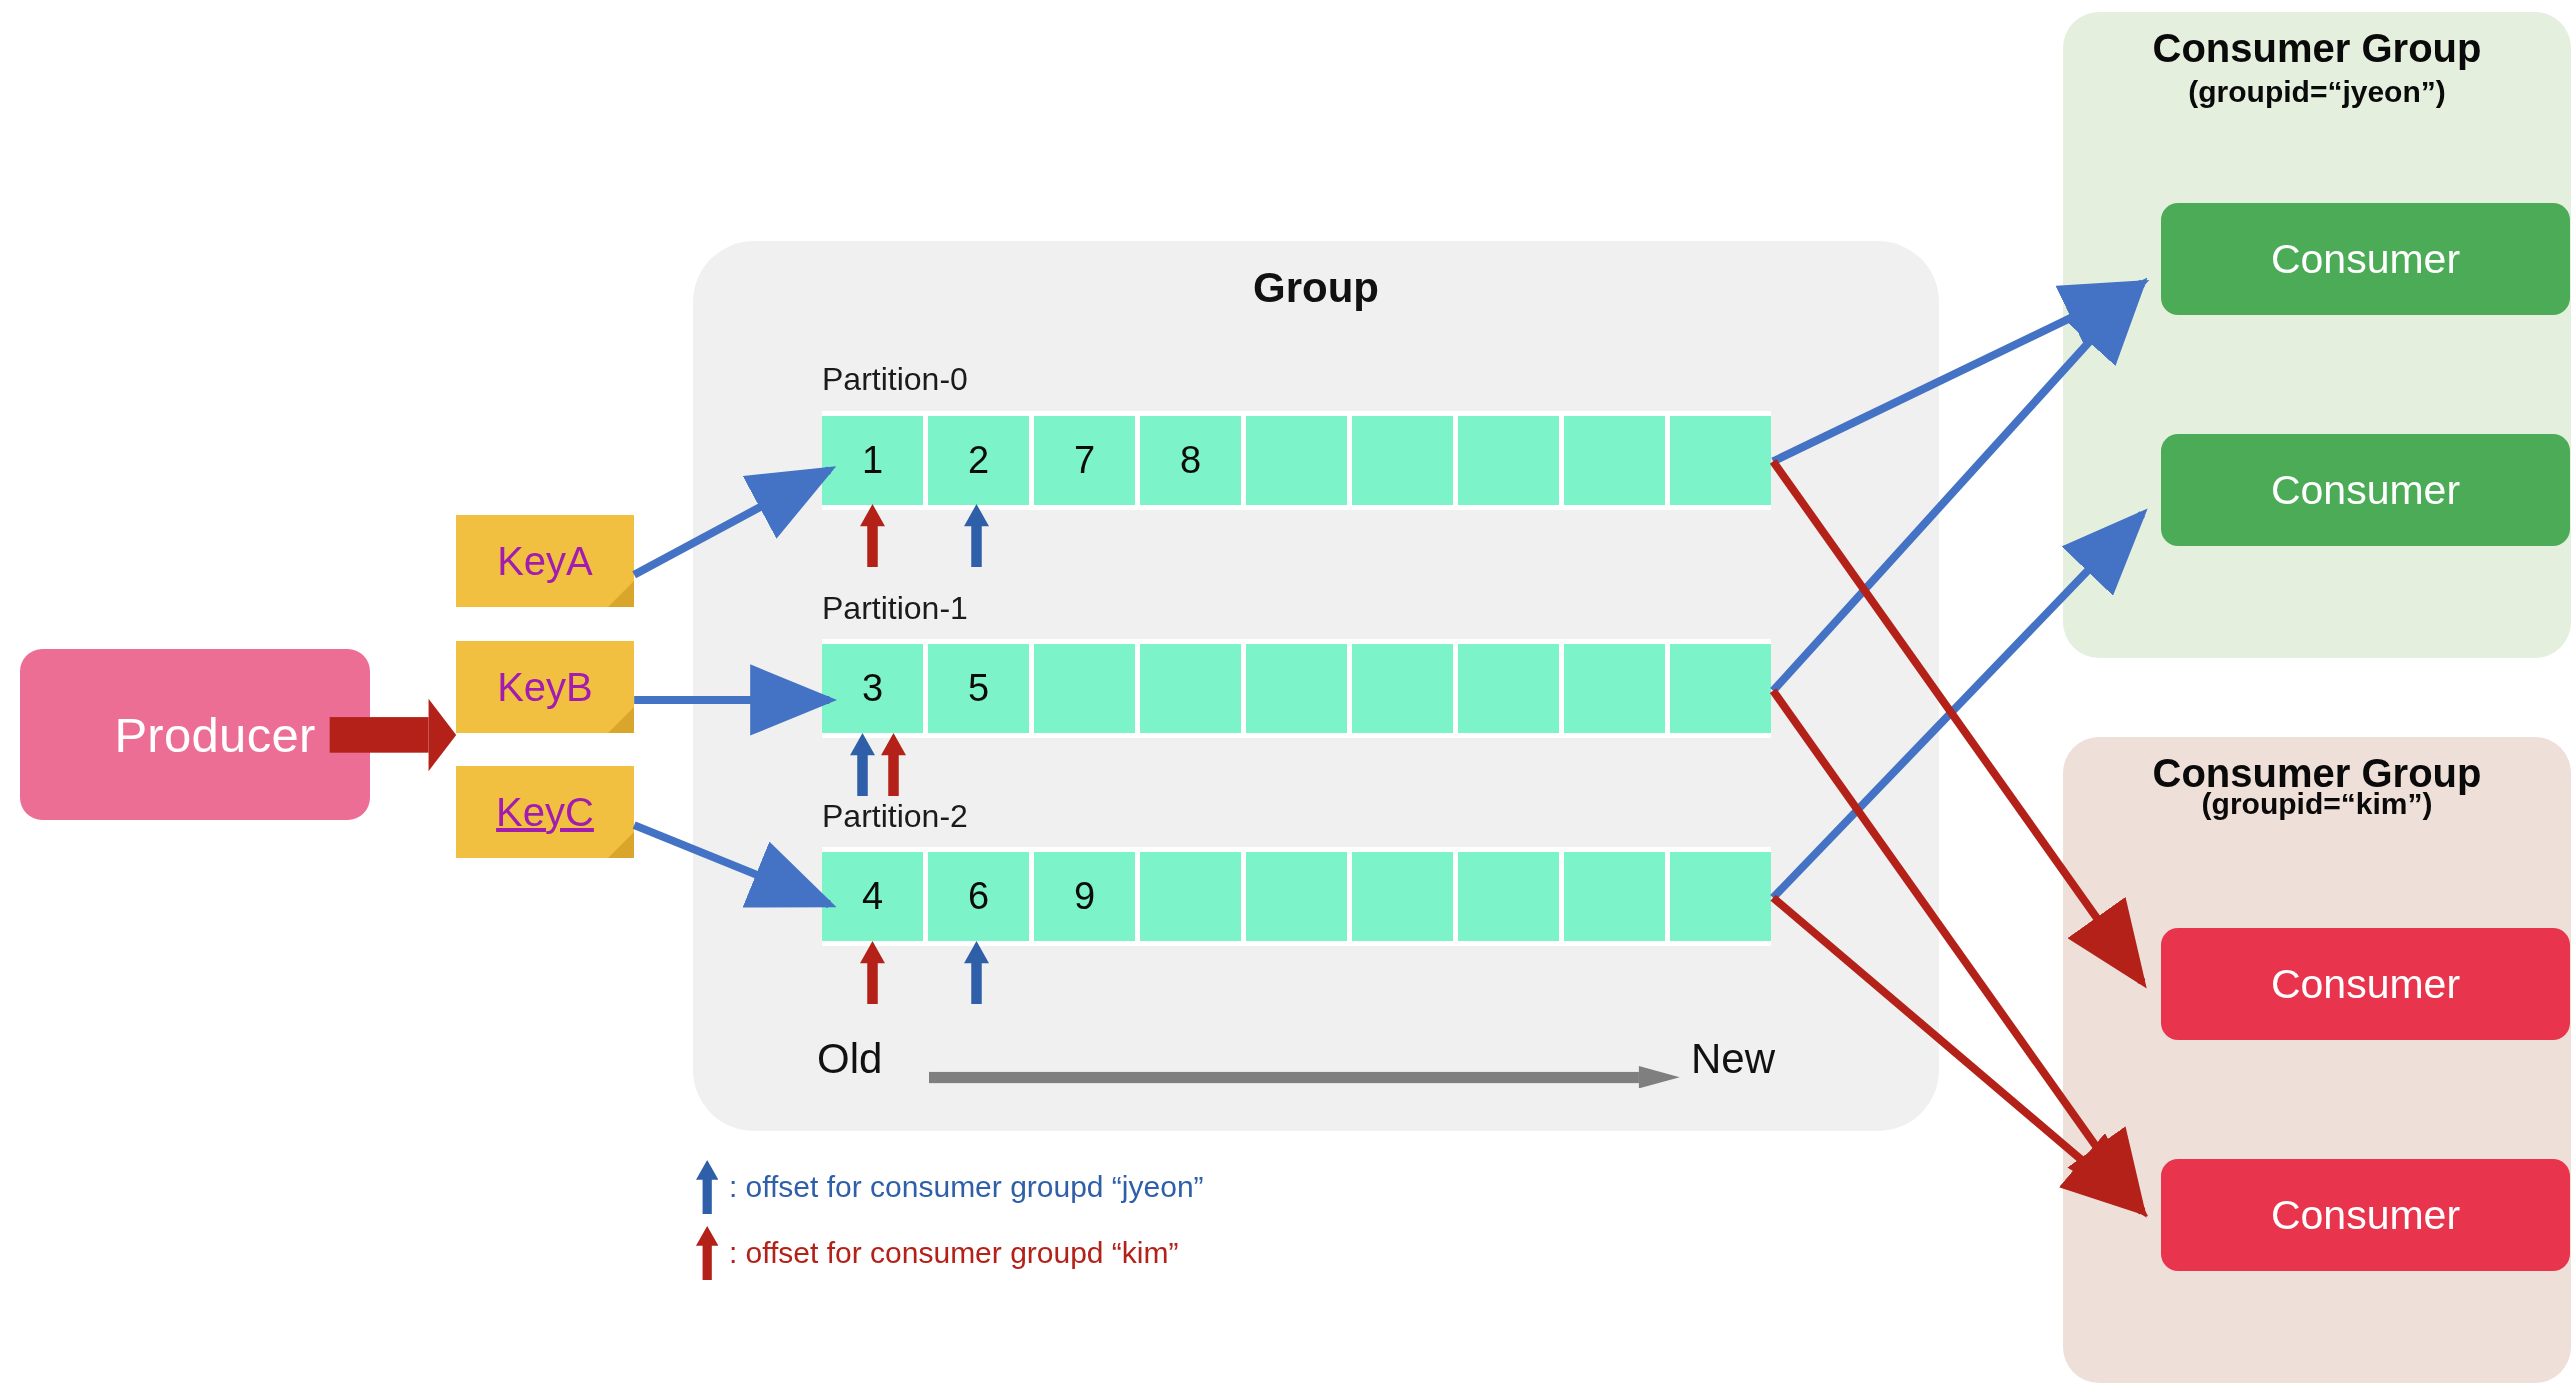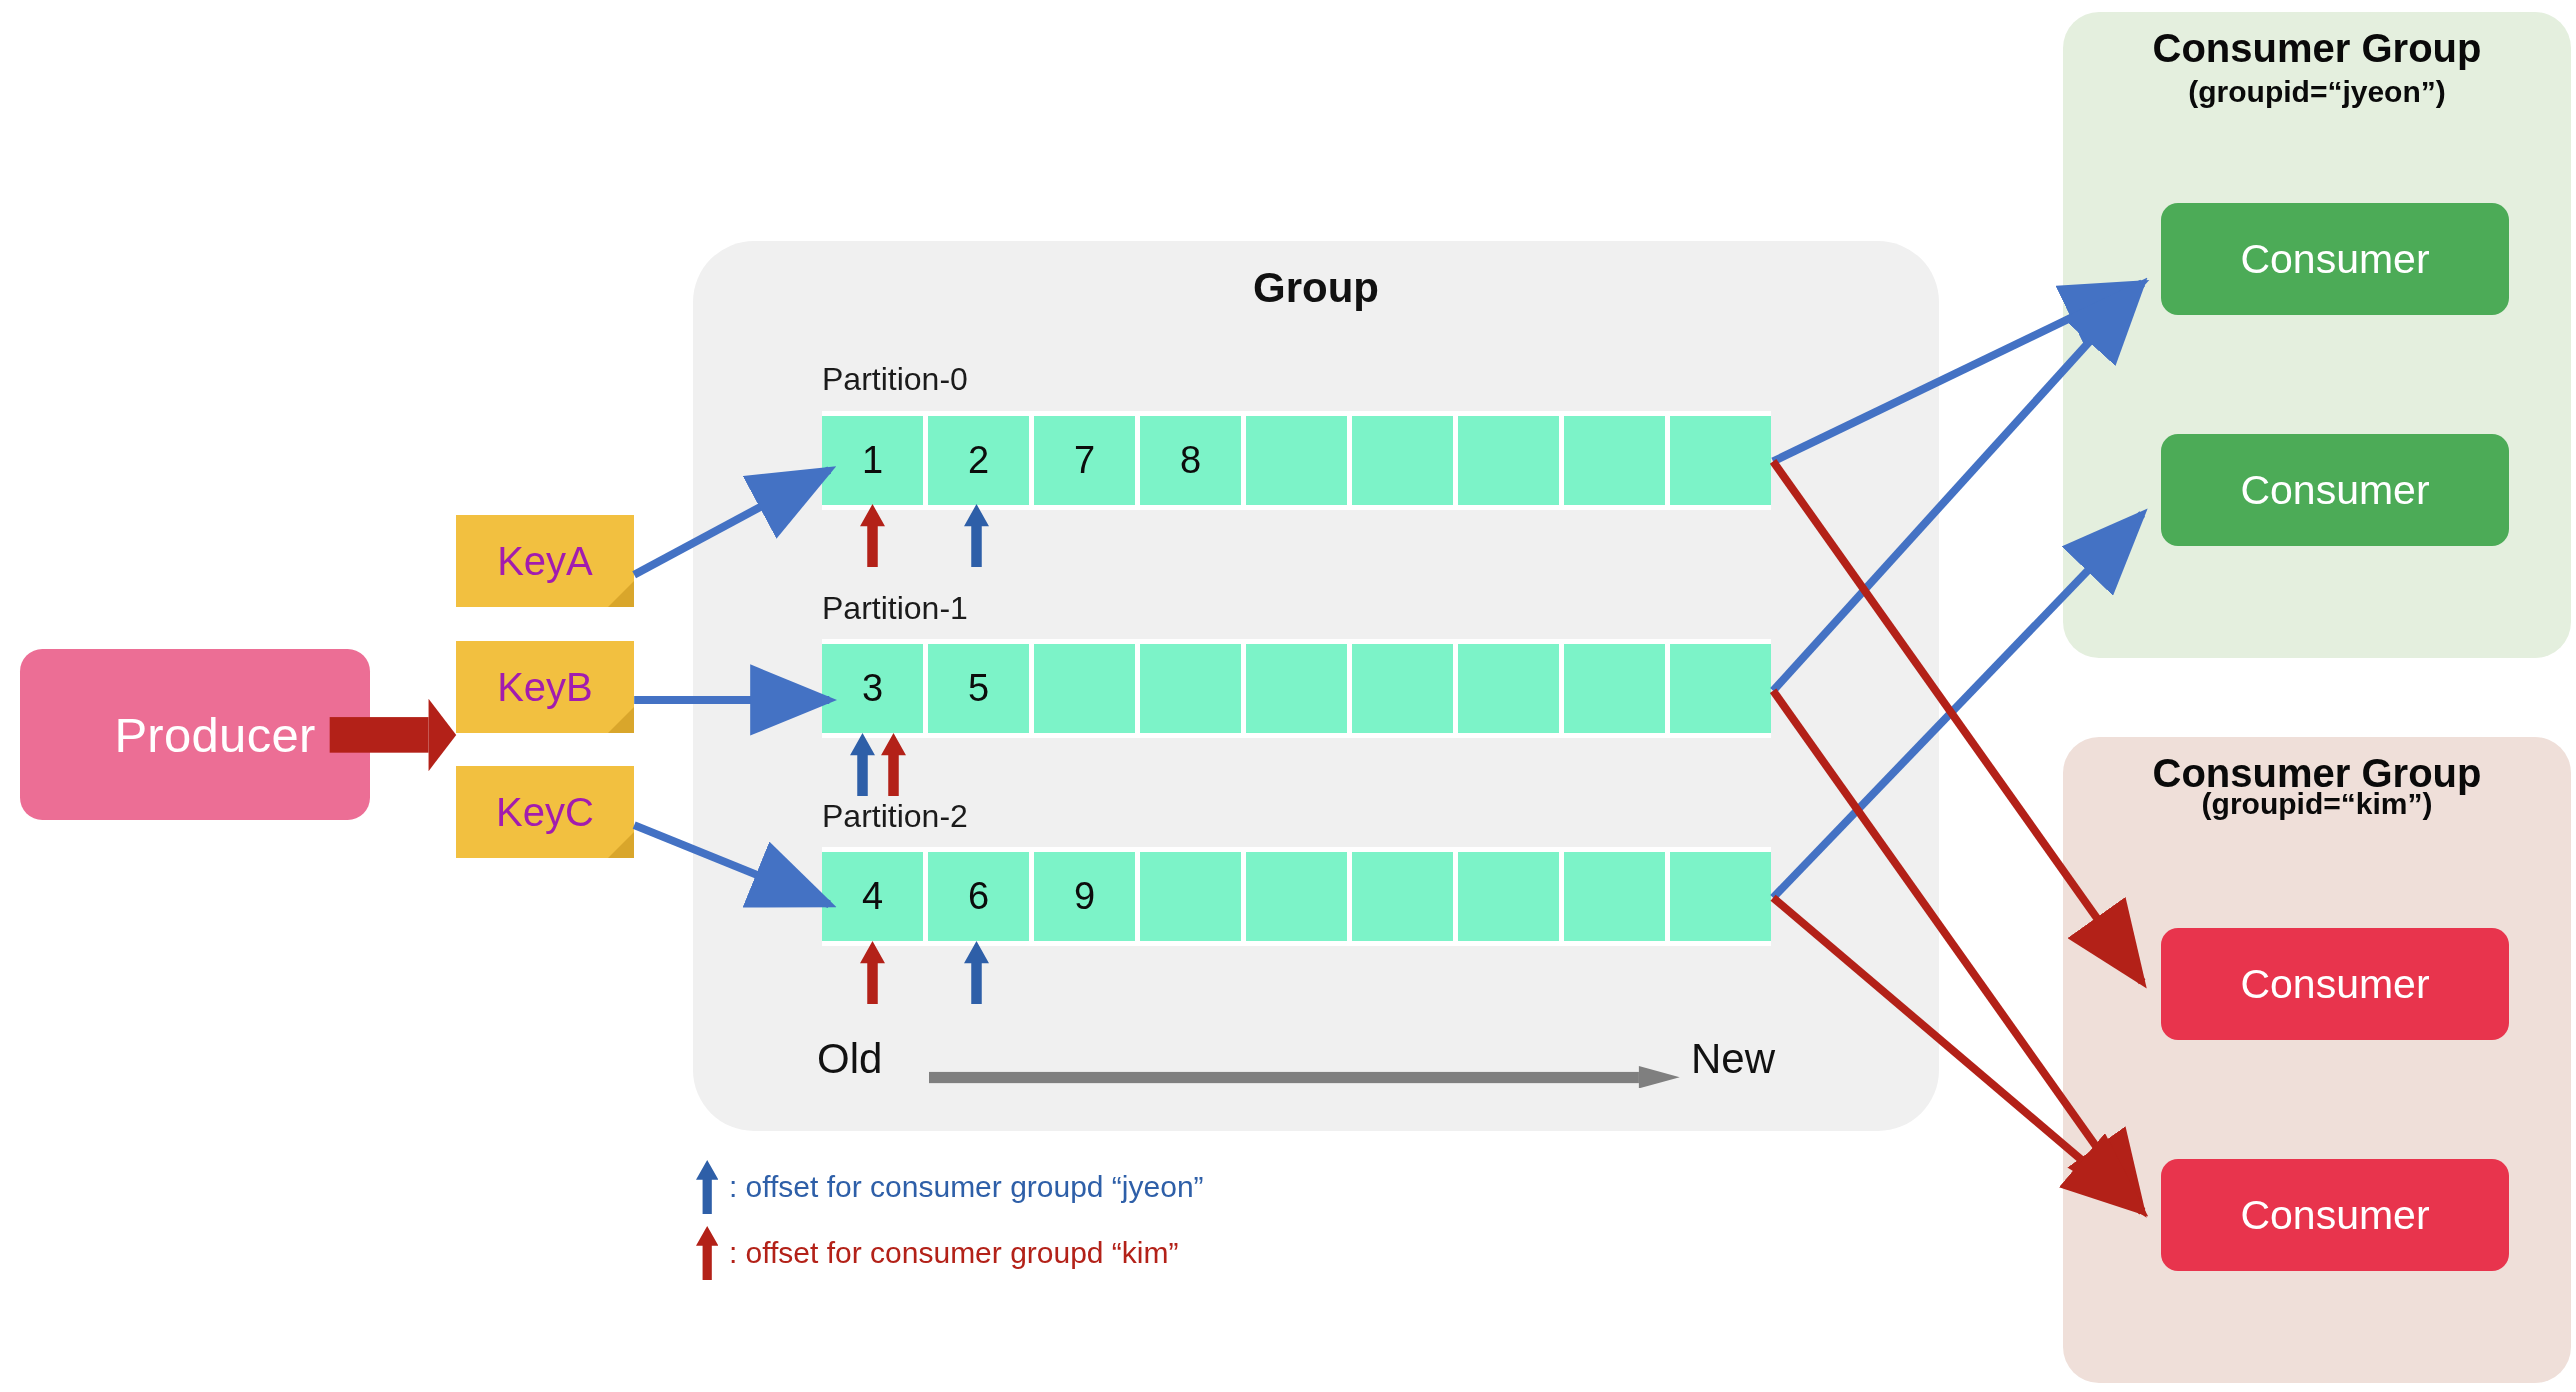--- a/index.html
+++ b/index.html
@@ -25,21 +25,21 @@
     display:flex;align-items:center;justify-content:center;
     color:#a21caf;font-size:40px;
   }
   .keynote .fold{
     position:absolute;right:0;bottom:0;width:26px;height:26px;
     background:#D9A62B;
     clip-path:polygon(100% 0,100% 100%,0 100%);
   }
   #keyA{left:456px;top:515px;}
   #keyB{left:456px;top:641px;}
-  #keyC{left:456px;top:766px;}
+  #keyC{left:456px;top:766px;text-decoration:underline;}
 
   
   #broker{
     left:693px;top:241px;width:1246px;height:890px;
     background:#F0F0F0;border-radius:61px;
   }
   #broker-title{
     left:693px;top:264px;width:1246px;
     text-align:center;font-size:42px;font-weight:bold;color:#111111;
   }
@@ -96,21 +96,21 @@
   .cg-sub{
     position:absolute;left:0;width:508px;text-align:center;
     font-size:30px;font-weight:bold;color:#0a0a0a;
   }
   #cg-jyeon .cg-title{top:14.5px;}
   #cg-jyeon .cg-sub{top:63px;}
   #cg-kim .cg-title{top:14.5px;}
   #cg-kim .cg-sub{top:50px;}
 
   .consumer{
-    position:absolute;left:98px;width:348px;height:112px;
+    position:absolute;left:98px;width:409px;height:112px;
     border-radius:17px;display:flex;align-items:center;justify-content:center;
     color:#ffffff;font-size:41px;
   }
   .consumer.green{background:#4CAB57;}
   .consumer.red{background:#E8344D;}
   #cg-jyeon .c1{top:191px;} #cg-jyeon .c2{top:422px;}
   #cg-kim  .c1{top:191px;} #cg-kim  .c2{top:422px;}
 
   
   #links{position:absolute;left:0;top:0;width:2576px;height:1392px;

